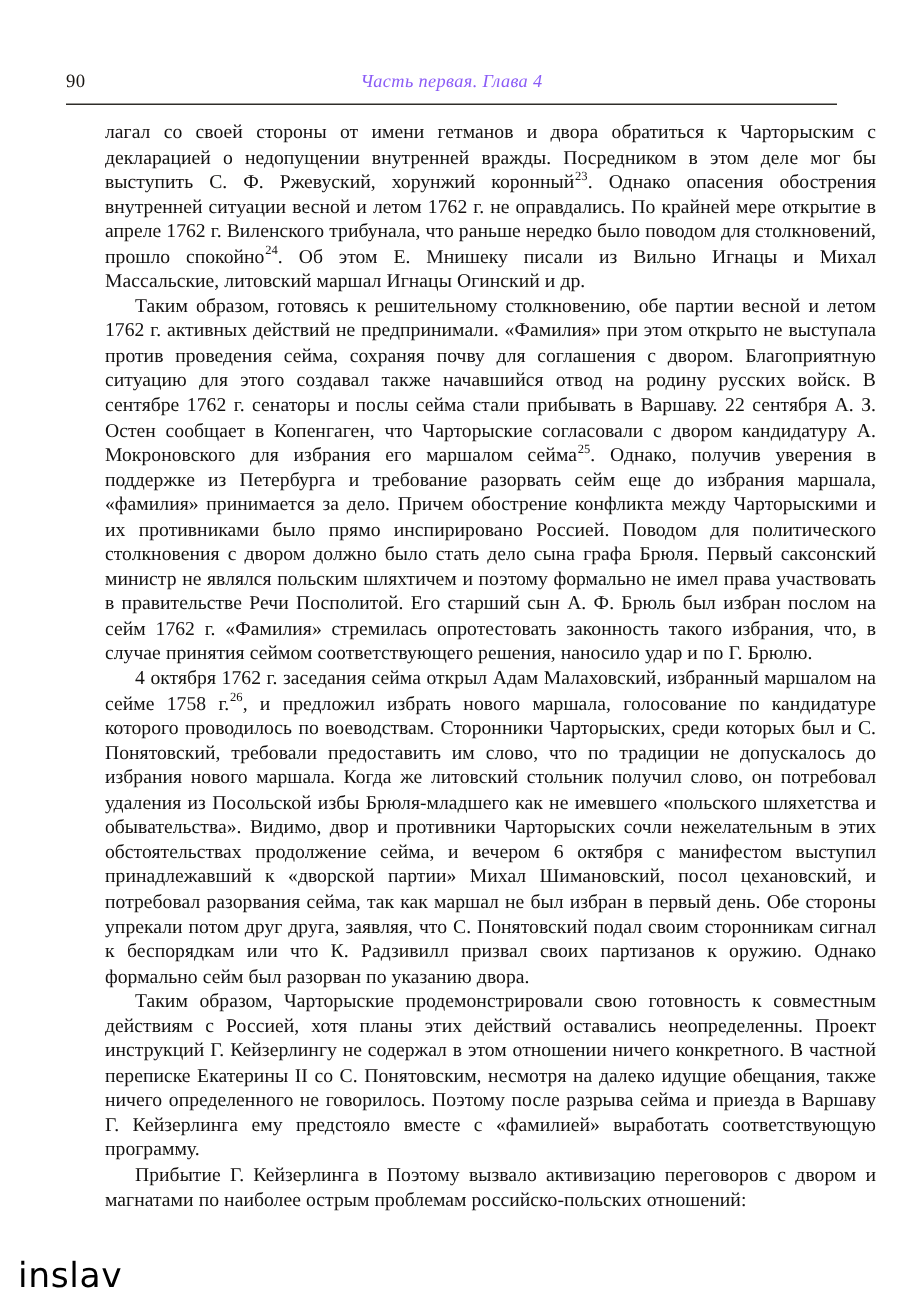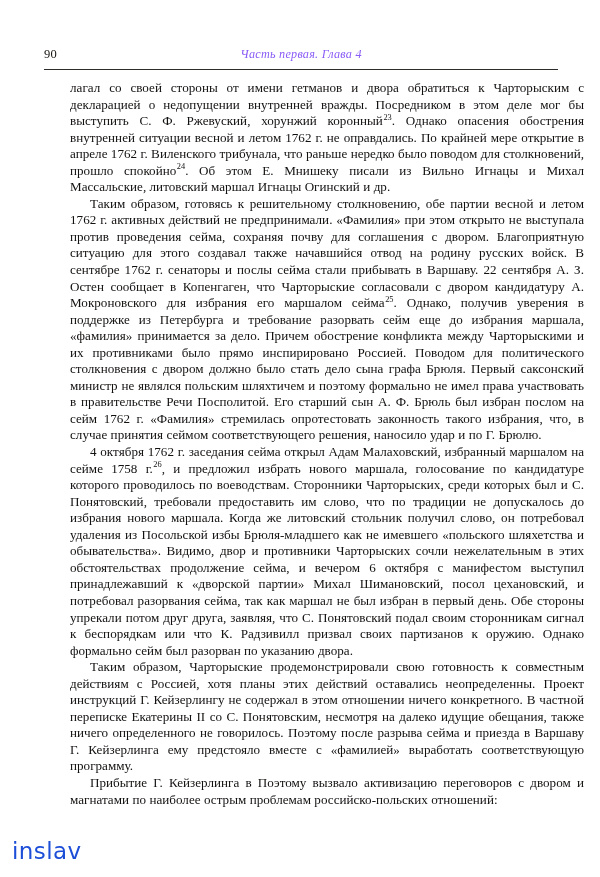--- a/index.html
+++ b/index.html
@@ -96,21 +96,21 @@
 
   
   .watermark {
     position: absolute;
     left: 12px;
     bottom: 13px;
     font-family: "DejaVu Sans", "Liberation Sans", sans-serif;
     font-size: 23px;
     font-weight: 400;
     letter-spacing: 0.4px;
-    color: #1d4ed8;
+    color: #000000;
     user-select: none;
   }
 </style>
 </head>
 <body>
 
 <div class="page">
 
   <div class="running-head">
     <span class="folio">90</span>

